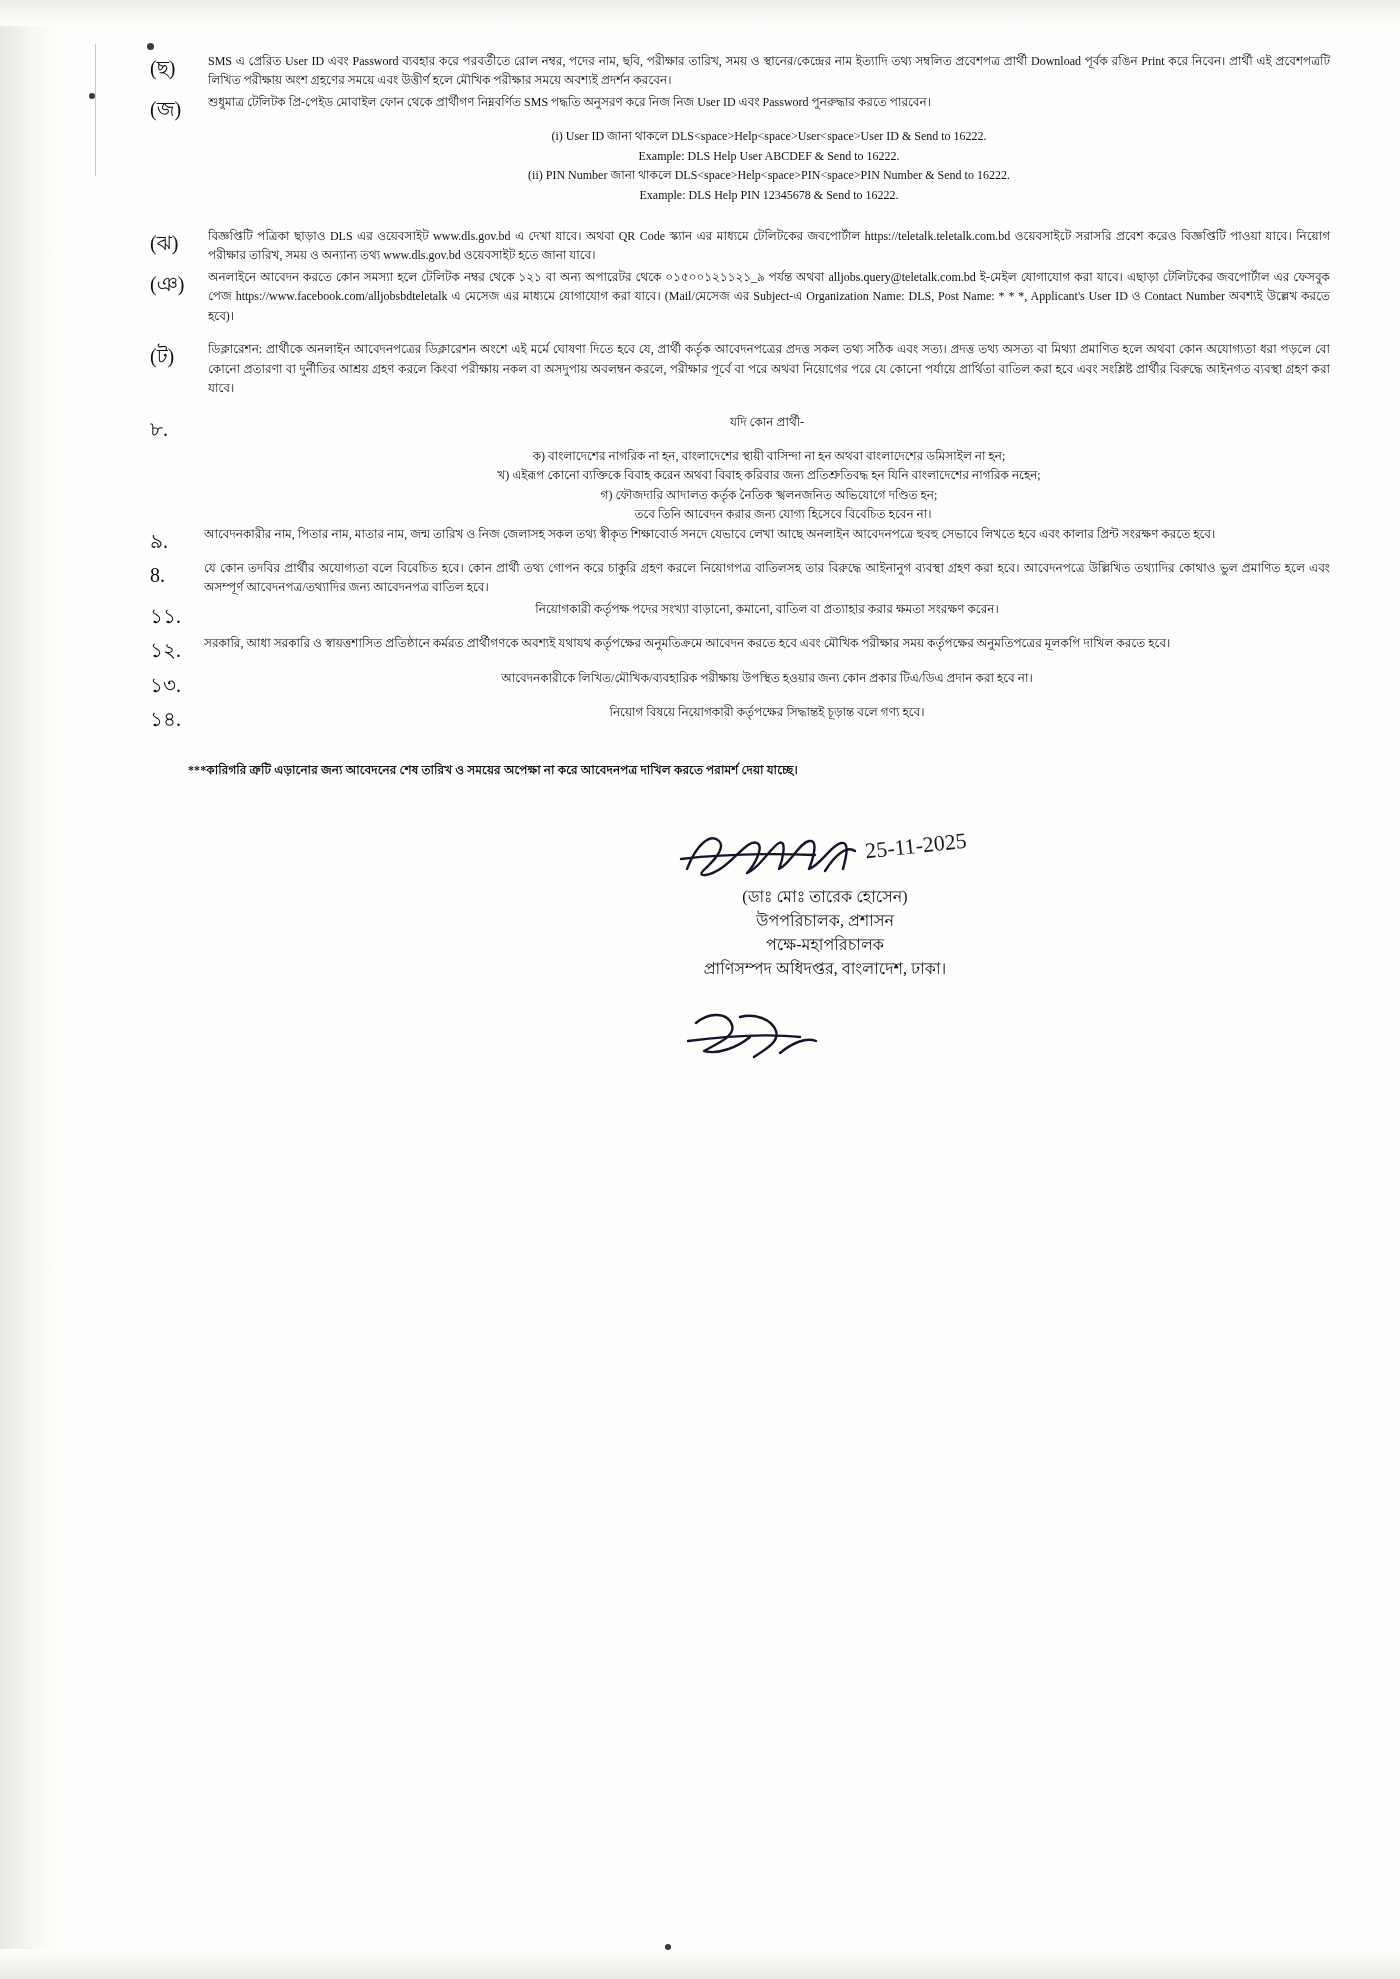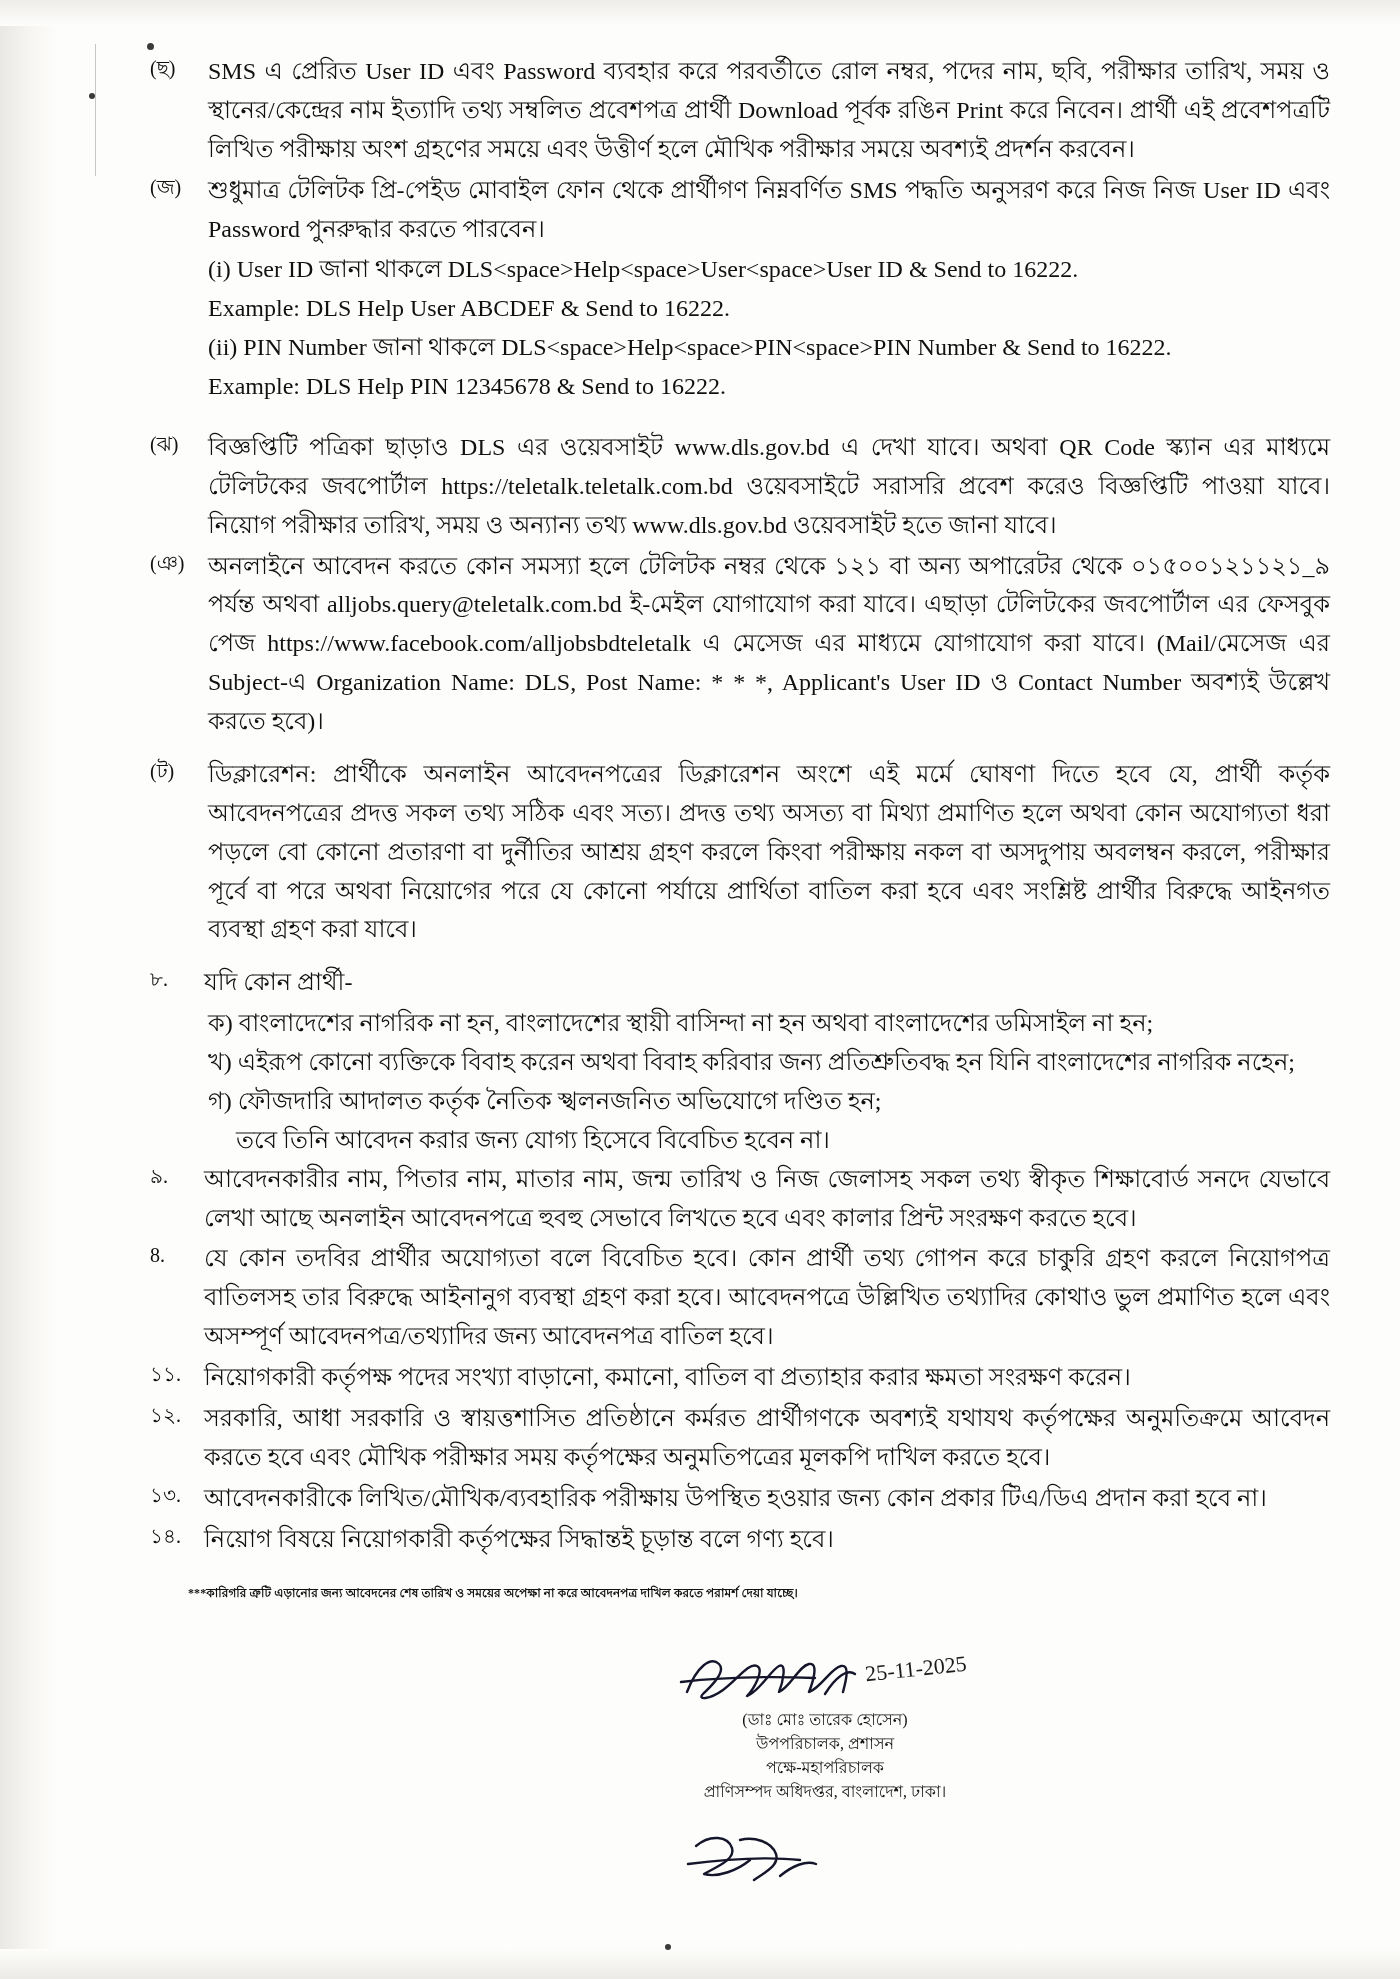--- a/index.html
+++ b/index.html
@@ -68,26 +68,26 @@
     text-align: left;
     font-size: 20px;
     line-height: 1.62;
     padding-right: 8px;
     white-space: nowrap;
   }
   .m-w46 { width: 46px; }
   .m-w50 { width: 50px; }
   .body-text {
     flex: 1 1 auto;
-    font-size: 24px;
+    font-size: 12px;
     line-height: 1.62;
     text-align: justify;
     text-justify: inter-word;
   }
-  .body-text.noj { text-align: left; }
+  .body-text.noj { text-align: center; }
   .sub-indent { margin-left: 58px; }
   .gap-sm { height: 12px; }
   .gap-md { height: 22px; }
 
   .note-line {
     margin-top: 26px;
     margin-left: 38px;
     font-size: 12px;
     font-weight: bold;
     line-height: 1.5;

